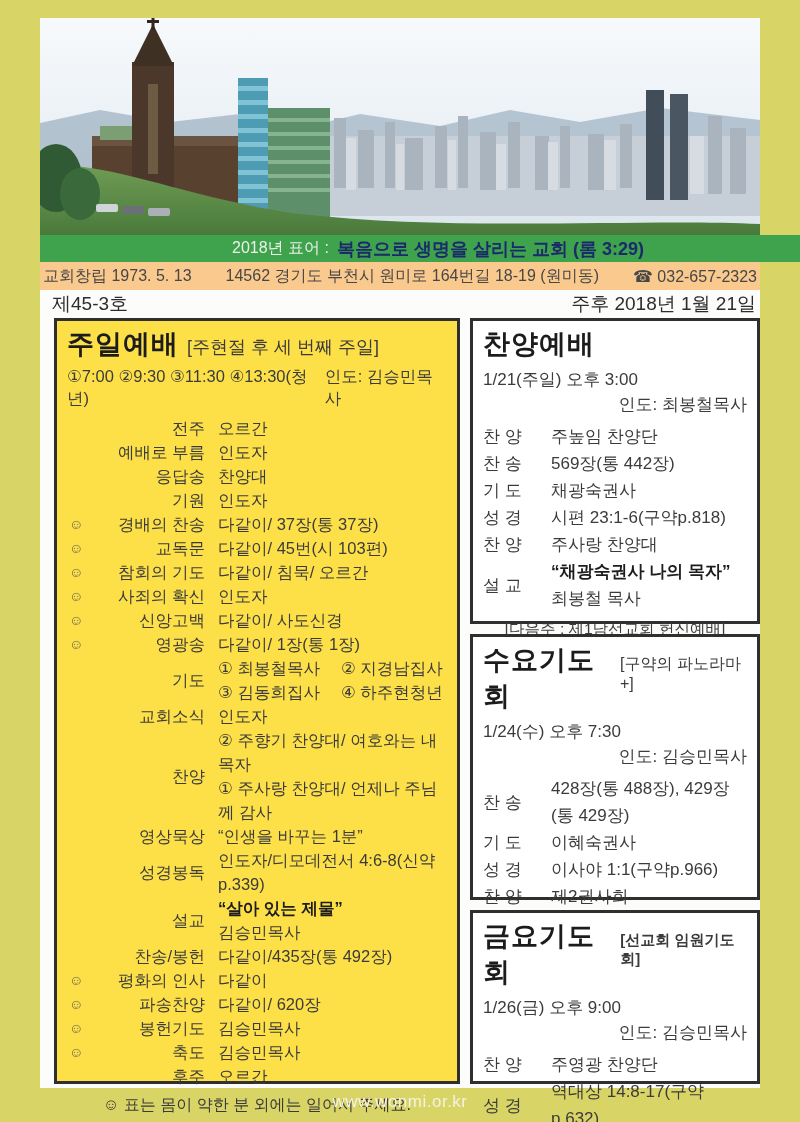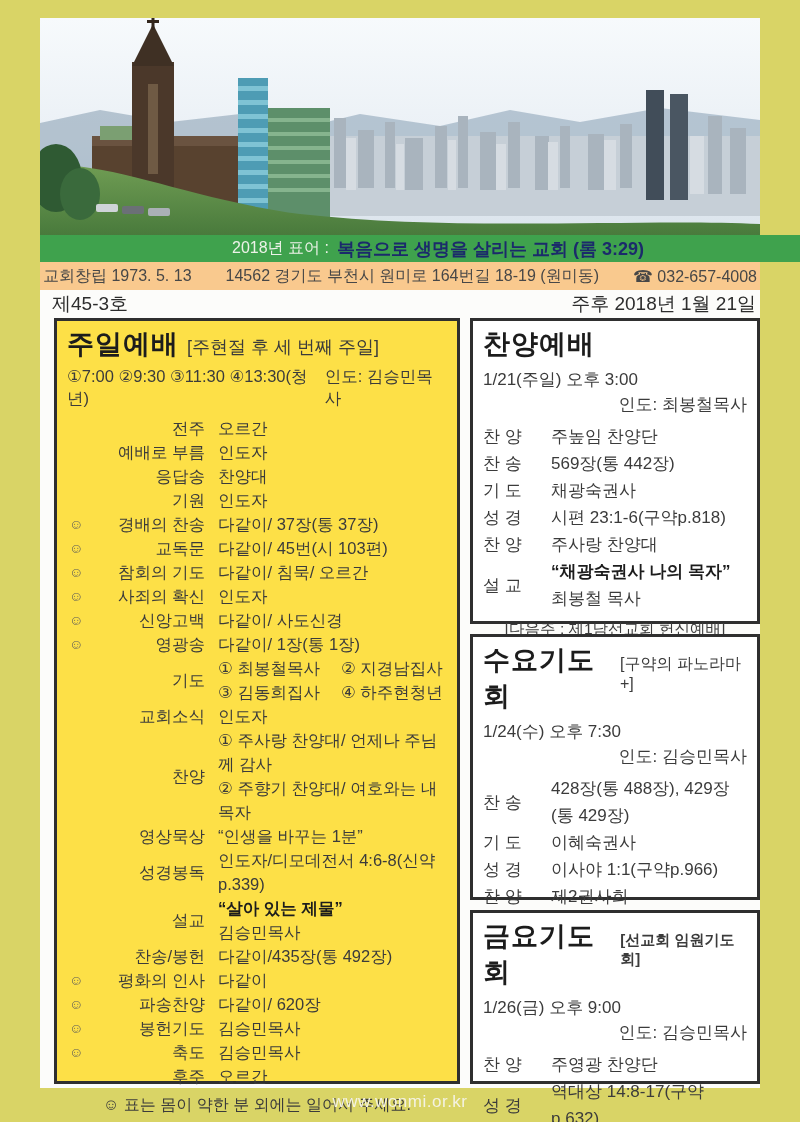--- a/index.html
+++ b/index.html
@@ -159,21 +159,21 @@
 
 
   <div class="motto">
     <span class="pre">2018년 표어 :</span>
     <span class="txt">복음으로 생명을 살리는 교회 (롬 3:29)</span>
   </div>
 
   <div class="info">
     <span>교회창립 1973. 5. 13</span>
     <span>14562 경기도 부천시 원미로 164번길 18-19 (원미동)</span>
-    <span>☎ 032-657-4008</span>
+    <span>☎ 032-657-2323</span>
   </div>
 
   <div class="issue">
     <span>제45-3호</span>
     <span>주후  2018년  1월  21일</span>
   </div>
 
   <div class="lbox">
     <div class="lhead">
       <span class="t">주일예배</span>
@@ -240,21 +240,21 @@
           <span class="val"><div><span>① 최봉철목사　 ② 지경남집사</span></div><div><span>③ 김동희집사　 ④ 하주현청년</span></div></span>
         </div>
         <div class="srow">
           <span class="mark"></span>
           <span class="lbl">교회소식</span>
           <span class="val"><div><span>인도자</span></div></span>
         </div>
         <div class="srow">
           <span class="mark"></span>
           <span class="lbl">찬양</span>
-          <span class="val"><div><span>① 주사랑 찬양대/ 언제나 주님께 감사</span></div><div><span>② 주향기 찬양대/ 여호와는 내 목자</span></div></span>
+          <span class="val"><div><span>② 주향기 찬양대/ 여호와는 내 목자</span></div><div><span>① 주사랑 찬양대/ 언제나 주님께 감사</span></div></span>
         </div>
         <div class="srow">
           <span class="mark"></span>
           <span class="lbl">영상묵상</span>
           <span class="val"><div><span>“인생을 바꾸는 1분”</span></div></span>
         </div>
         <div class="srow">
           <span class="mark"></span>
           <span class="lbl">성경봉독</span>
           <span class="val"><div><span>인도자/디모데전서 4:6-8(신약p.339)</span></div></span>

